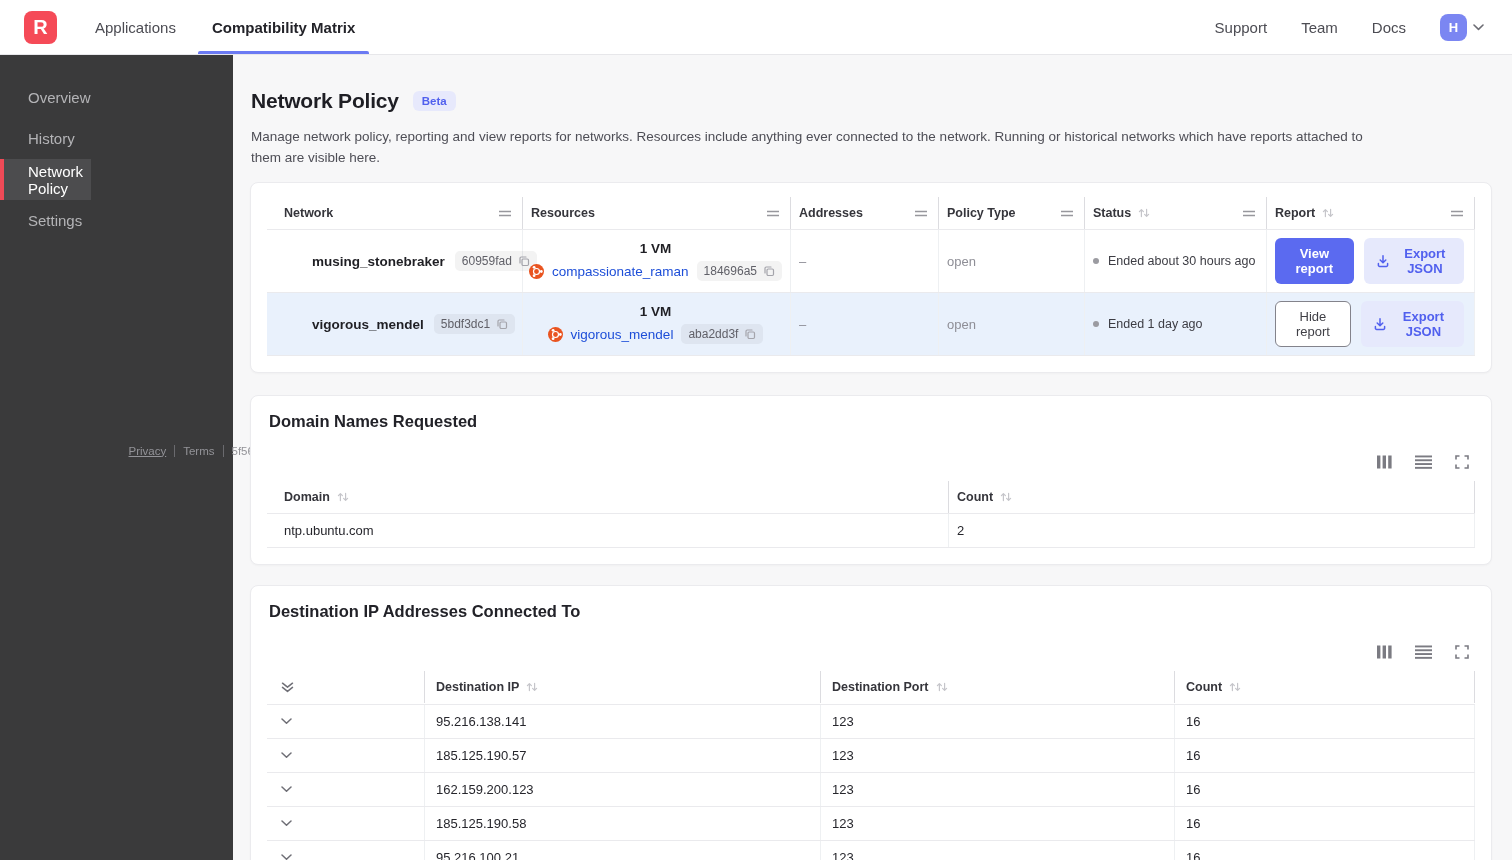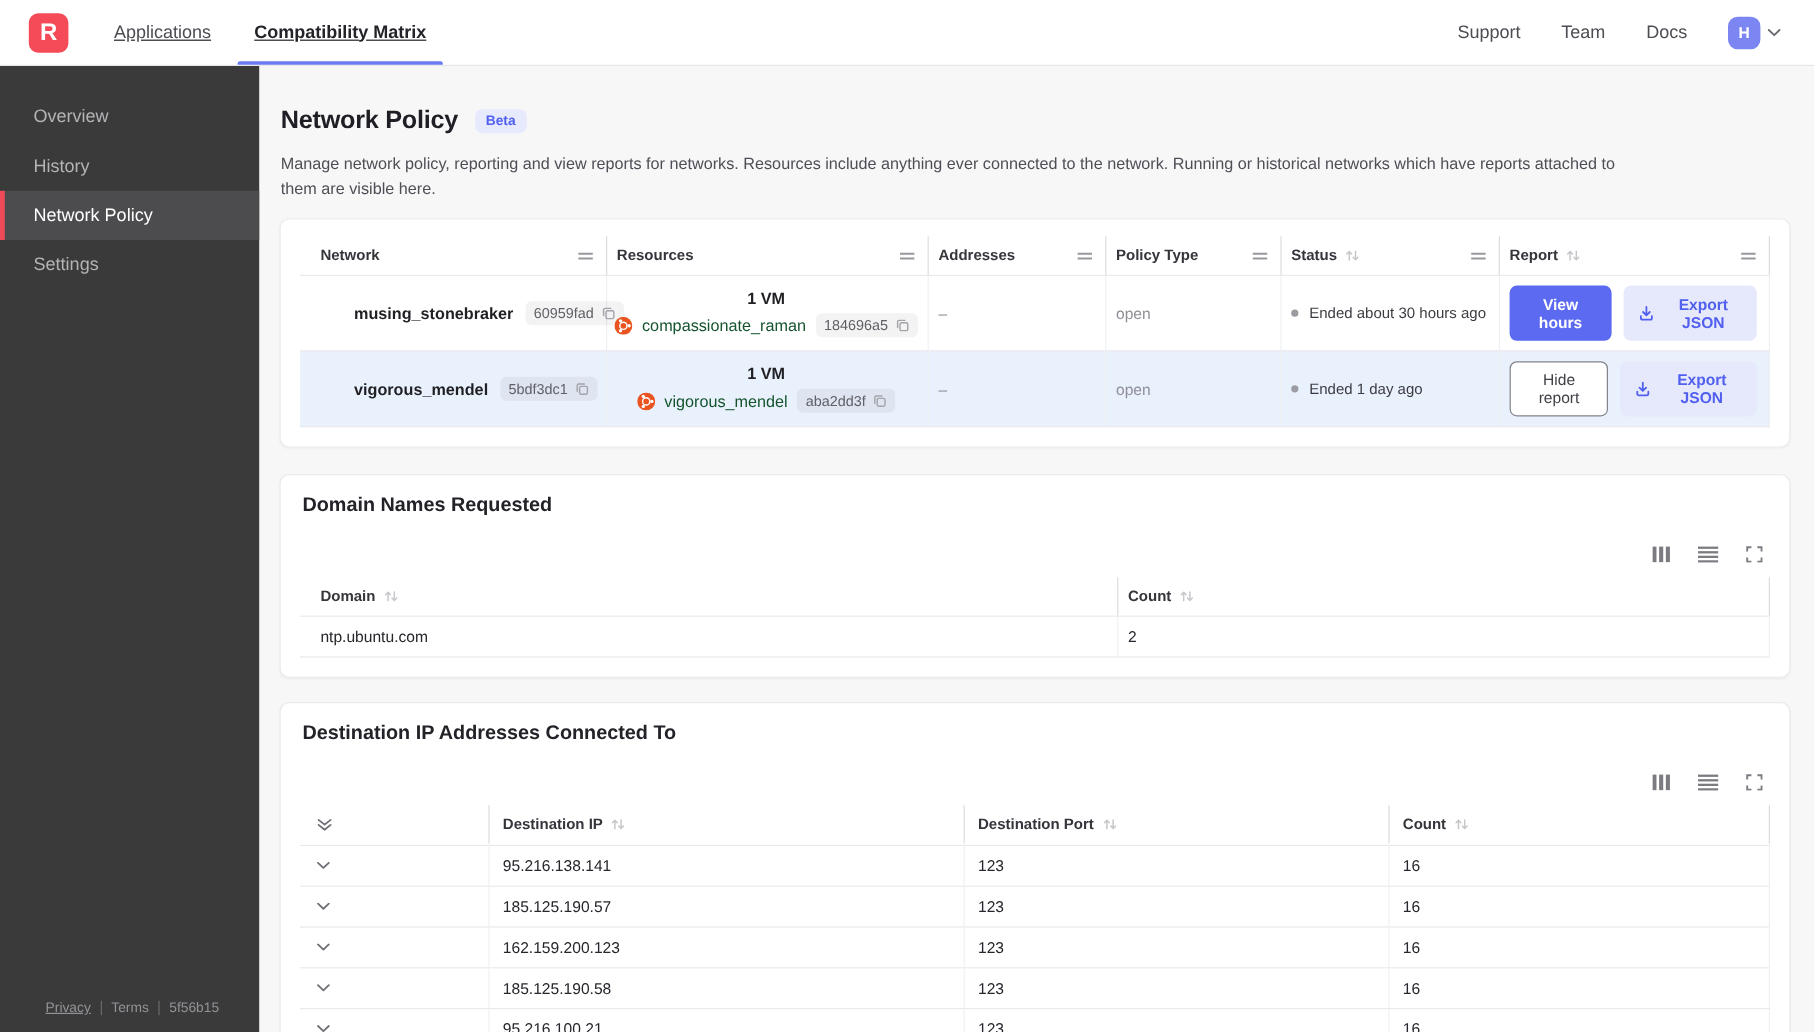--- a/index.html
+++ b/index.html
@@ -14,42 +14,42 @@
     height:55px; background:#ffffff; border-bottom:1px solid #e7e7ea;
     display:flex; justify-content:space-between; align-items:center;
     padding:0 28px 0 24px;
   }
   .topbar-left { display:flex; align-items:center; height:100%; }
   .logo {
     width:33px; height:33px; border-radius:8px; background:#f54a57;
     color:#fff; font-weight:700; font-size:20px;
     display:flex; align-items:center; justify-content:center; cursor:pointer;
   }
-  .topnav { display:flex; height:100%; margin-left:20px;text-decoration:underline; }
+  .topnav { display:flex; height:100%; margin-left:20px; }
   .topnav-tab {
     position:relative; height:100%; display:flex; align-items:center;
     padding:0 12px; margin:0 6px; font-size:15px; color:#4c4c53; cursor:pointer;
   }
   .topnav-tab.active { font-weight:700; color:#232329; }
   .topnav-tab.active::after {
     content:""; position:absolute; left:-2px; right:-2px; bottom:0; height:3px;
     background:#6b7af3; border-radius:2px 2px 0 0;
   }
   .topbar-right { display:flex; align-items:center; gap:34px; font-size:15px; color:#4c4c53; }
   .topbar-link { cursor:pointer; }
   .user-menu { display:flex; align-items:center; gap:6px; cursor:pointer; }
   .avatar {
     width:27px; height:27px; border-radius:8px; background:#7b86f2; color:#fff;
     font-size:13px; font-weight:600; display:flex; align-items:center; justify-content:center;
   }
   
   .layout { display:flex; height:805px; }
   .sidebar {
-    width:216px; flex-shrink:0; background:#3a3a3b;
-    display:flex; flex-direction:column; justify-content:space-between;
+    width:233px; flex-shrink:0; background:#3a3a3b;
+    display:flex; justify-content:space-between;
   }
   .sidebar-nav { padding-top:22px; }
   .sidebar-item {
     height:41px; display:flex; align-items:center; padding-left:24px;
     border-left:4px solid transparent; color:#b4b4b7; font-size:15px; cursor:pointer;
   }
   .sidebar-item.active { background:#4c4c4e; color:#ffffff; border-left-color:#ef4a57; }
   .sidebar-footer {
     padding:0 0 14px 38px; color:#939398; font-size:11.5px;
     display:flex; align-items:center;
@@ -92,21 +92,21 @@
   .t-row:last-child { border-bottom:1px solid #eaeaed; }
   .t-row .cell { border-right:1px solid #eef0f2; display:flex; align-items:center; padding:8px 10px 8px 8px; }
   .t-row .cell.first { padding-left:17px; }
   .nt-row .cell { min-height:56px; }
   .nt-row.selected { background:#e9f1fc; }
   .cell-col { flex-direction:column; align-items:flex-start; justify-content:center; gap:5px; }
   .name-line { display:flex; align-items:center; gap:10px;margin-left:28px; }
   .net-name { font-size:13.5px; font-weight:700; color:#1f1f24; }
   .vm-count { font-size:13.5px; font-weight:700; color:#1f1f24; }
   .res-line { display:flex; align-items:center; gap:8px; }
-  .res-name { font-size:13.5px; color:#14532d;text-align:right; }
+  .res-name { font-size:13.5px; color:#1d4ed8;text-align:right; }
   .id-badge {
     display:inline-flex; align-items:center; gap:6px;
     background:rgba(28,28,38,0.055); color:#606068; font-size:12px;
     padding:3px 7px; border-radius:5px; white-space:nowrap;
   }
   .muted { font-size:13px; color:#8e8e96; }
   .status-wrap { display:flex; align-items:center; gap:9px; }
   .status-dot { width:6px; height:6px; border-radius:50%; background:#9b9ba1; flex-shrink:0; }
   .status-text { font-size:12.5px; color:#3c3c43; }
   .btn-primary {
@@ -304,21 +304,21 @@
         <div class="cell">
             <span class="muted">open</span>
           </div>
         <div class="cell">
           <span class="status-wrap">
             <span class="status-dot"></span>
             <span class="status-text">Ended about 30 hours ago</span>
           </span>
         </div>
         <div class="cell">
-          <button class="btn-primary">View hours</button>
+          <button class="btn-primary">View report</button>
           <button class="btn-export">
             <span style="display:flex;">
                 <svg width="14" height="14" viewBox="0 0 14 14">
                   <path d="M7 1.8v6.6M4.2 6 7 8.8 9.8 6" stroke="#5160ee" stroke-width="1.5" fill="none" stroke-linecap="round" stroke-linejoin="round"></path>
                   <path d="M2.4 9.4v1.8a1.2 1.2 0 0 0 1.2 1.2h6.8a1.2 1.2 0 0 0 1.2-1.2V9.4" stroke="#5160ee" stroke-width="1.5" fill="none" stroke-linecap="round"></path>
                 </svg>
               </span>
             <span>Export JSON</span>
           </button>
         </div>

